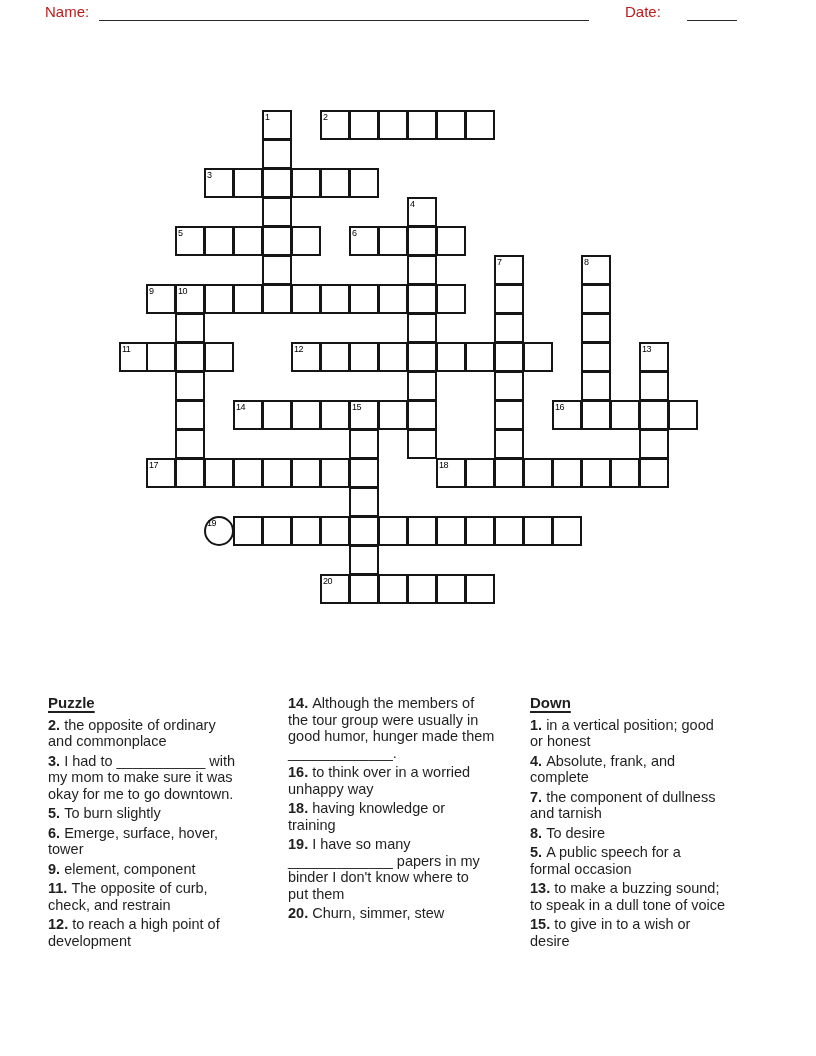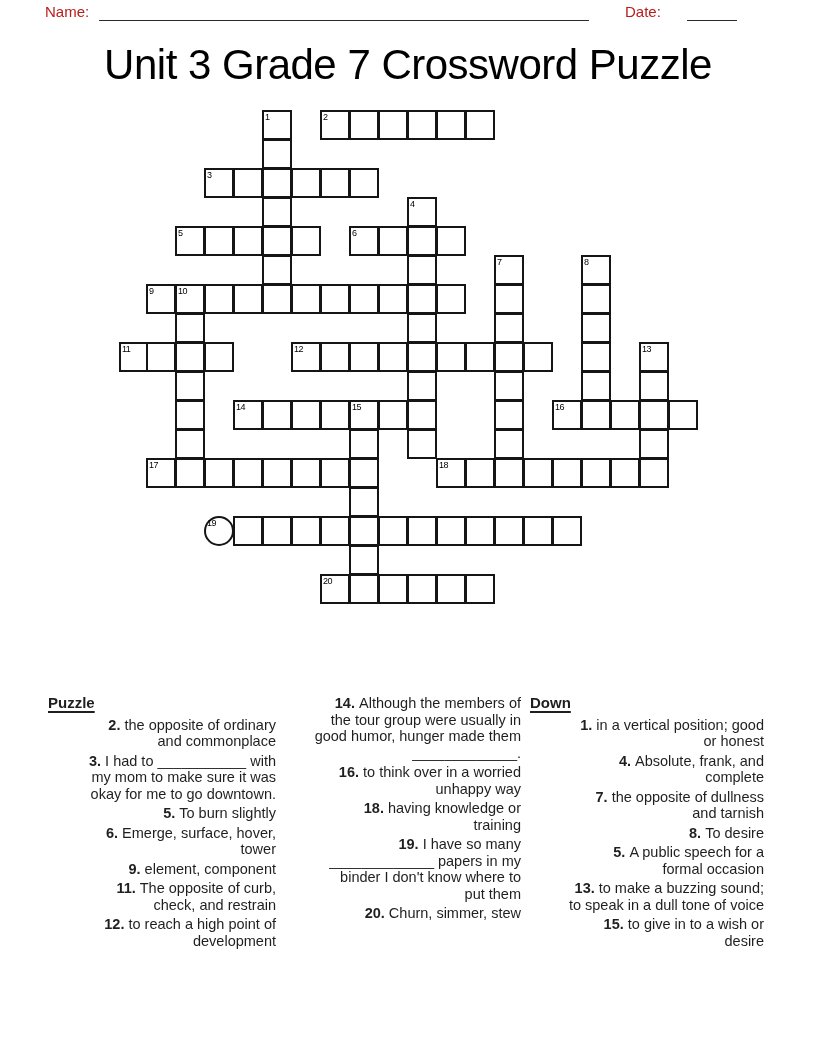--- a/index.html
+++ b/index.html
@@ -31,35 +31,34 @@
   }
   
   .clue-col{position:absolute;top:695px;font-size:14.5px;line-height:16.5px;color:#1f1f1f;}
   #clue-col-1{left:48px;width:228px;}
   #clue-col-2{left:288px;width:233px;}
   #clue-col-3{left:530px;width:234px;}
   .clue-header{
     font-weight:700;font-size:15px;margin-bottom:5px;
     text-decoration:underline;text-decoration-thickness:1.8px;text-underline-offset:3px;
   }
-  .clue{margin-bottom:3px;text-align:right;}
+  .clue{margin-bottom:3px;}
   .cnum{font-weight:700;}
   .ctext{white-space:pre-line;}
 </style>
 </head>
 <body>
 
 <div class="page">
 
   <span class="hdr-label" id="name-label">Name:</span>
   <span class="hdr-line" id="name-line"></span>
   <span class="hdr-label" id="date-label">Date:</span>
   <span class="hdr-line" id="date-line"></span>
 
-  <div class="title">Unit 3 Grade 7 Crossword Puzzle</div>
 
   <div class="grid">
       <div class="cell" style="left: 145px; top: 0px;">
         <span class="cellnum">1</span>
       </div>
       <div class="cell" style="left: 145px; top: 29px;"></div>
       <div class="cell" style="left: 145px; top: 58px;"></div>
       <div class="cell" style="left: 145px; top: 87px;"></div>
       <div class="cell" style="left: 145px; top: 116px;"></div>
       <div class="cell" style="left: 145px; top: 145px;"></div>
@@ -249,21 +248,21 @@
 binder I don't know where to
 put them</span></div>
       <div class="clue"><b class="cnum">20. </b><span class="ctext">Churn, simmer, stew</span></div>
     </div>
   <div class="clue-col" id="clue-col-3">
       <div class="clue-header">Down</div>
       <div class="clue"><b class="cnum">1. </b><span class="ctext">in a vertical position; good
 or honest</span></div>
       <div class="clue"><b class="cnum">4. </b><span class="ctext">Absolute, frank, and
 complete</span></div>
-      <div class="clue"><b class="cnum">7. </b><span class="ctext">the opposite of dullness
+      <div class="clue"><b class="cnum">7. </b><span class="ctext">the component of dullness
 and tarnish</span></div>
       <div class="clue"><b class="cnum">8. </b><span class="ctext">To desire</span></div>
       <div class="clue"><b class="cnum">5. </b><span class="ctext">A public speech for a
 formal occasion</span></div>
       <div class="clue"><b class="cnum">13. </b><span class="ctext">to make a buzzing sound;
 to speak in a dull tone of voice</span></div>
       <div class="clue"><b class="cnum">15. </b><span class="ctext">to give in to a wish or
 desire</span></div>
     </div>
 

